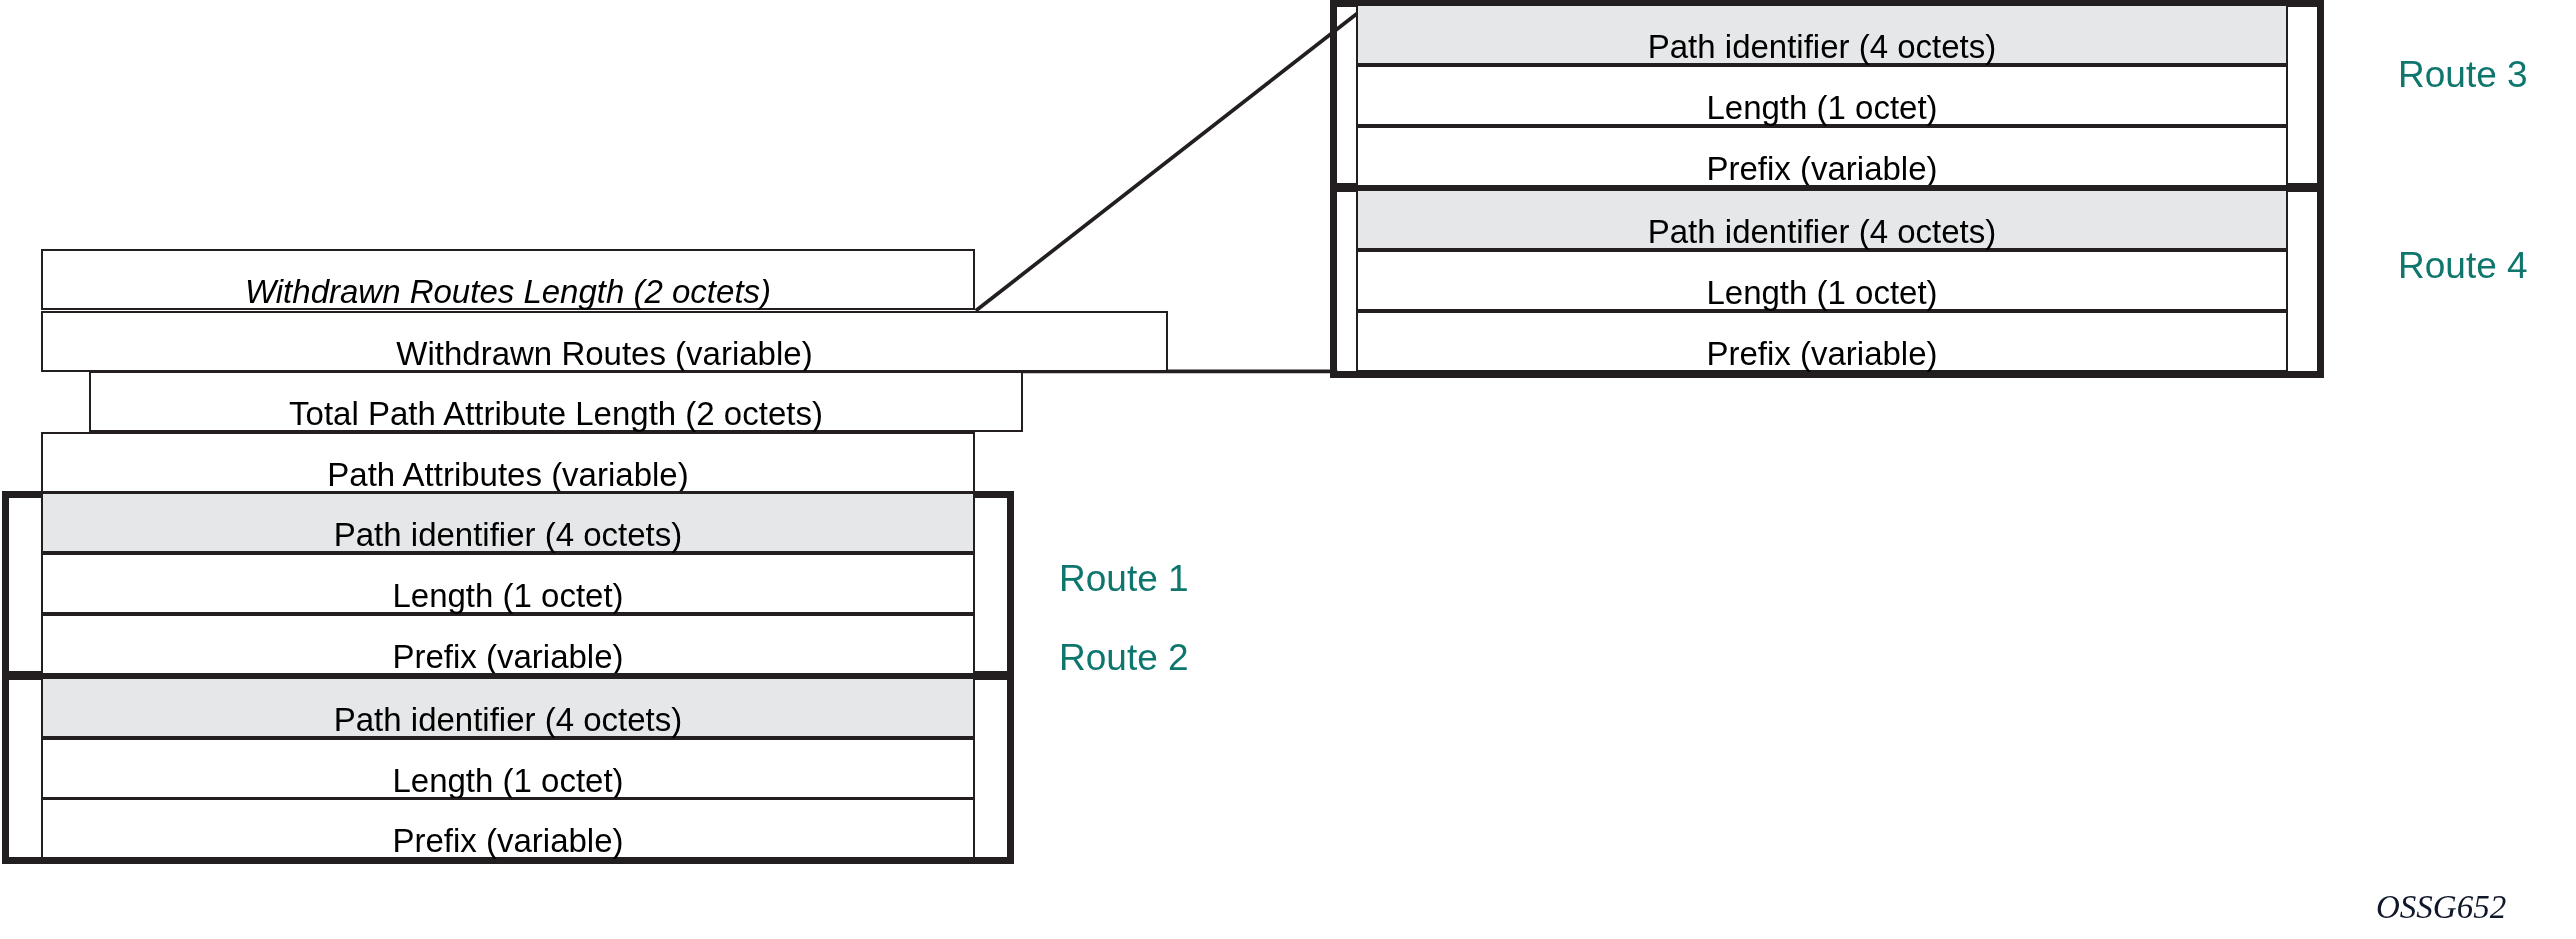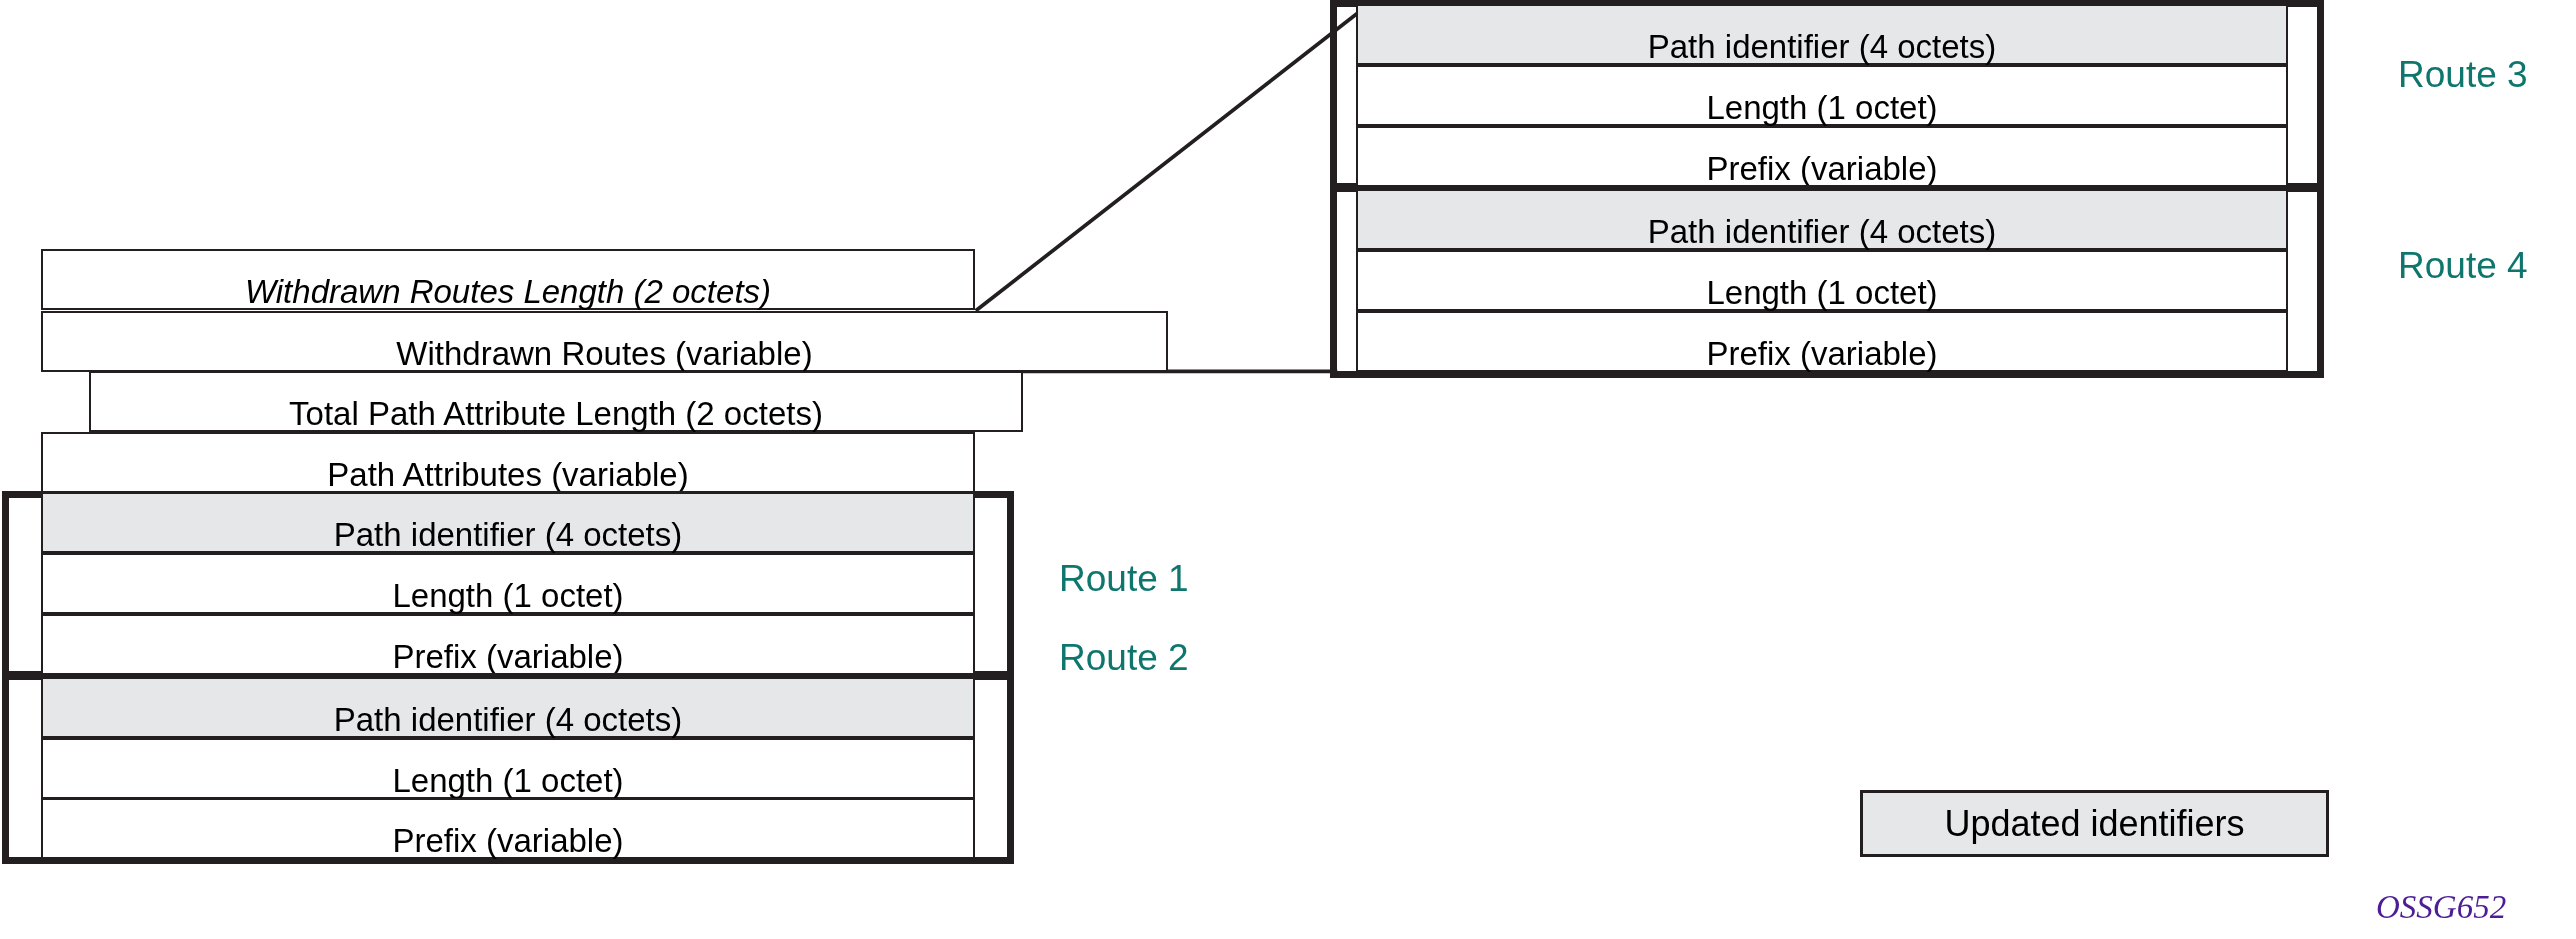--- a/index.html
+++ b/index.html
@@ -67,21 +67,21 @@
     color: #000000;
     white-space: nowrap;
   }
 
   
   .figure-code {
     position: absolute;
     font-family: "Liberation Serif", serif;
     font-style: italic;
     font-size: 33px;
-    color: #4c1d95;
+    color: #0f172a;
     white-space: nowrap;
   }
 
   
   .connectors {
     position: absolute;
     left: 0;
     top: 0;
     width: 2576px;
     height: 939px;
@@ -170,22 +170,19 @@
     </div>
   </div>
 
   <div class="side-label" style="left:2398px; top:56px;">
     <span>Route 3</span>
   </div>
   <div class="side-label" style="left:2398px; top:247px;">
     <span>Route 4</span>
   </div>
 
-  <div class="legend-box" style="left:1860px; top:790px; width:469px; height:67px;">
-    <span>Updated identifiers</span>
-  </div>
 
   <div class="figure-code" style="left:2376px; top:889px;">
     <span>OSSG652</span>
   </div>
 
 </div>
 
 
 </body></html>

